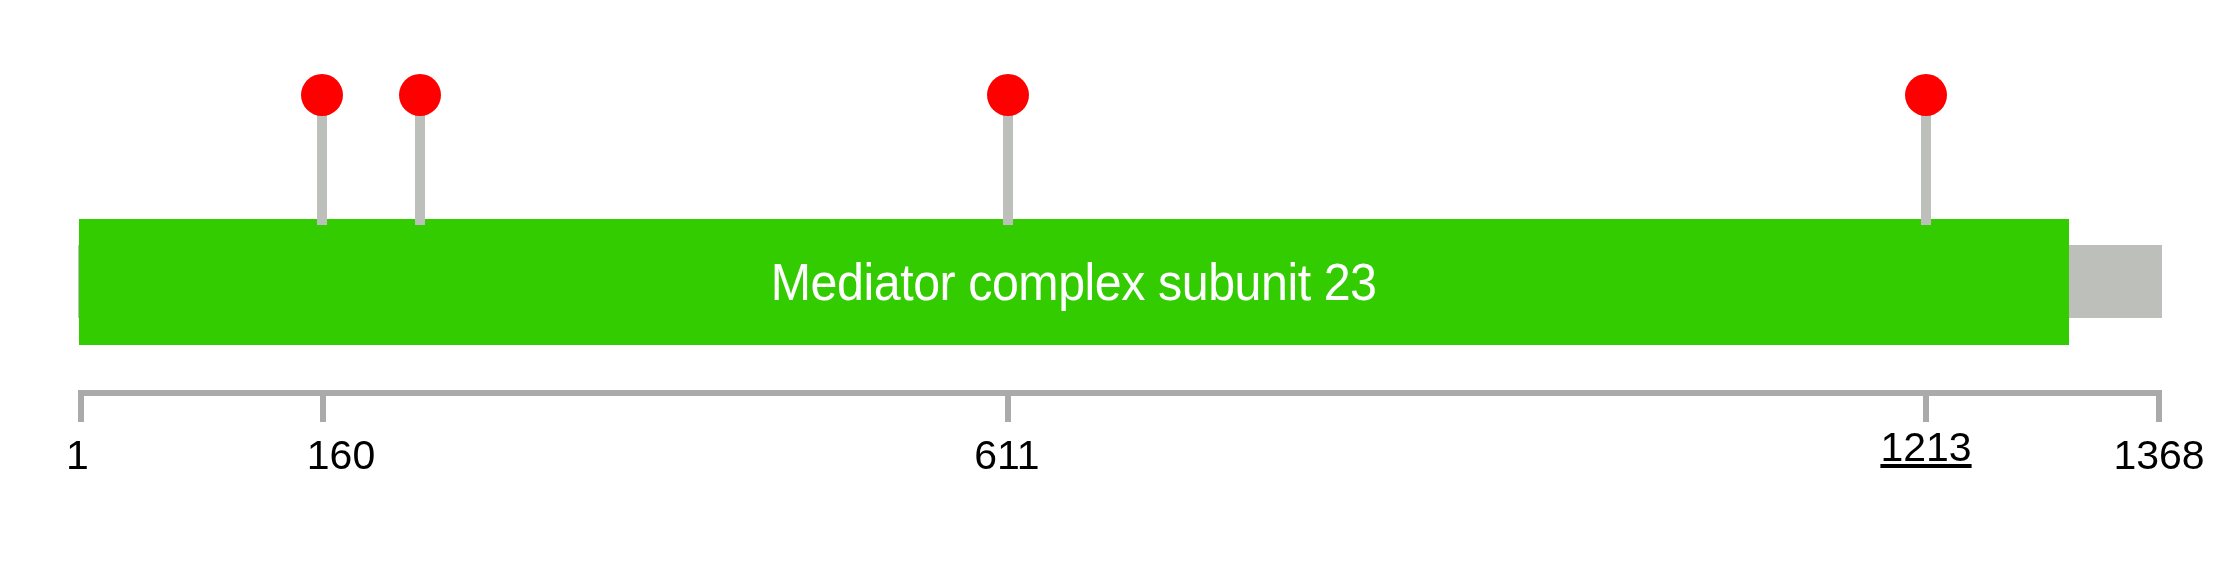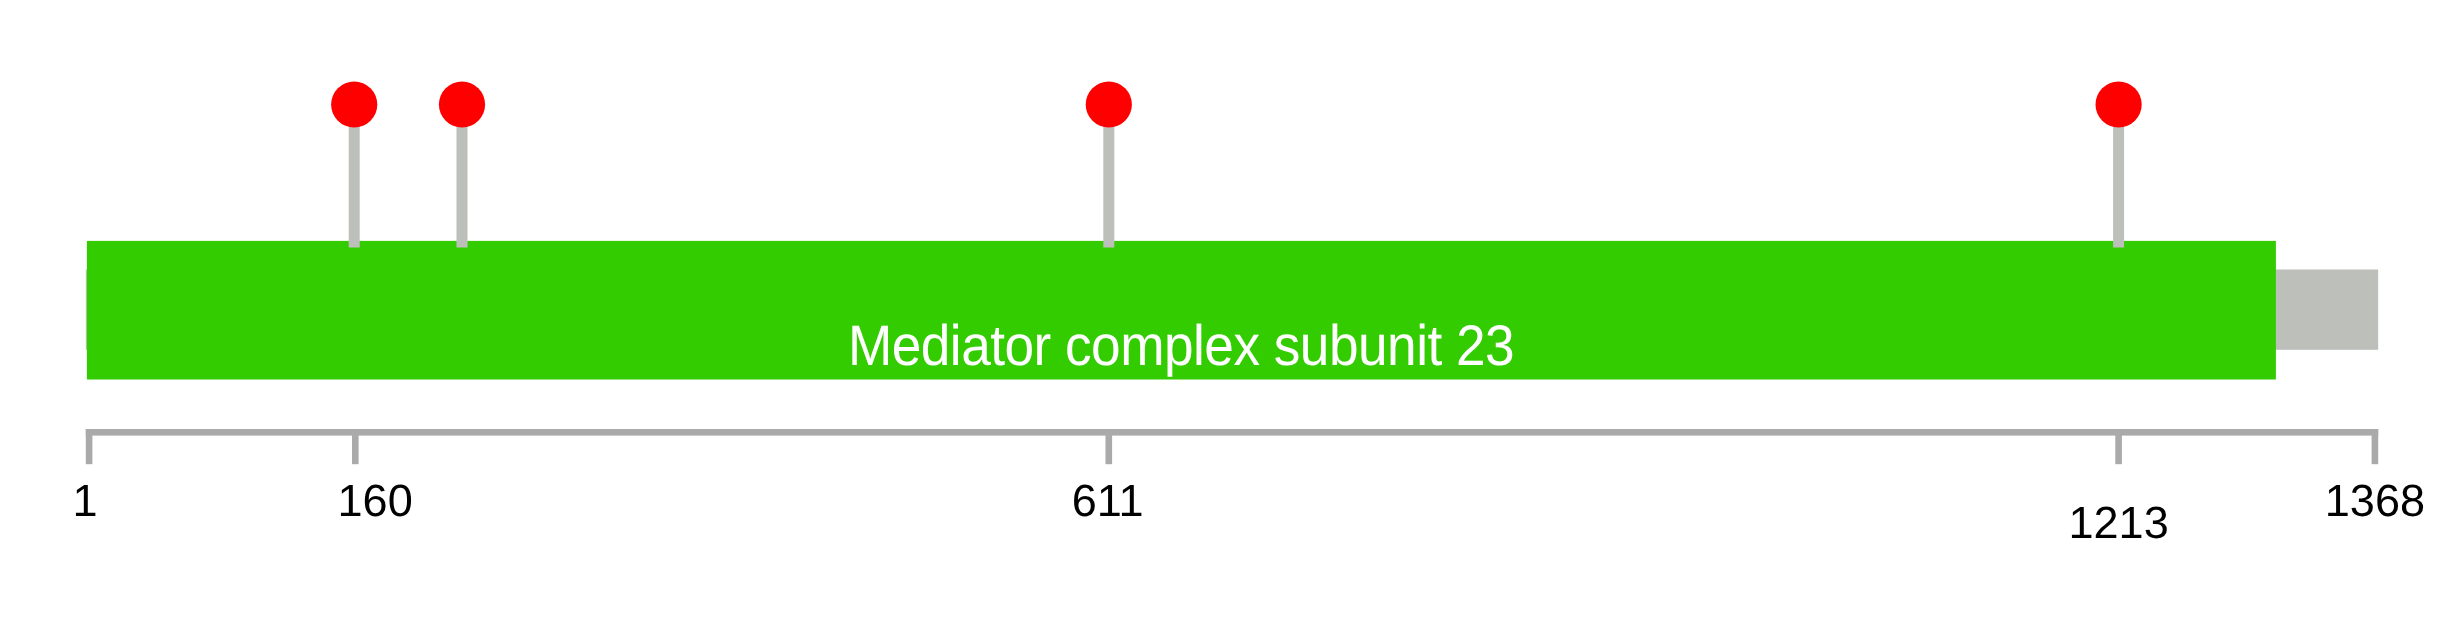--- a/index.html
+++ b/index.html
@@ -22,21 +22,21 @@
   
   .backbone {
     position: absolute;
     background: #bdbfba;
   }
 
   
   .domain {
     position: absolute;
     display: flex;
-    align-items: flex-end;
+    align-items: center;
     justify-content: center;
     box-sizing: border-box;
   }
   .domain-label {
     color: #ffffff;
     font-family: "Liberation Sans", sans-serif;
     font-size: 52px;
     font-weight: 400;
     letter-spacing: -0.5px;
     white-space: nowrap;
@@ -107,16 +107,16 @@
 
   <div class="axis-tick" style="left:78px; top:390px; height:32px;"></div>
   <div class="axis-tick" style="left:320px; top:390px; height:32px;"></div>
   <div class="axis-tick" style="left:1005px; top:390px; height:32px;"></div>
   <div class="axis-tick" style="left:1923px; top:390px; height:32px;"></div>
   <div class="axis-tick" style="left:2156px; top:390px; height:32px;"></div>
 
   <div class="axis-label align-left" style="left:66px; top:432px;">1</div>
   <div class="axis-label" style="left:341px; top:432px;">160</div>
   <div class="axis-label" style="left:1007px; top:432px;text-align:right;">611</div>
-  <div class="axis-label" style="left:1926px; top:452px;">1213</div>
+  <div class="axis-label" style="left:1926px; top:424px;text-decoration:underline;">1213</div>
   <div class="axis-label" style="left:2159px; top:432px;">1368</div>
 
 </div>
 
 </body></html>

